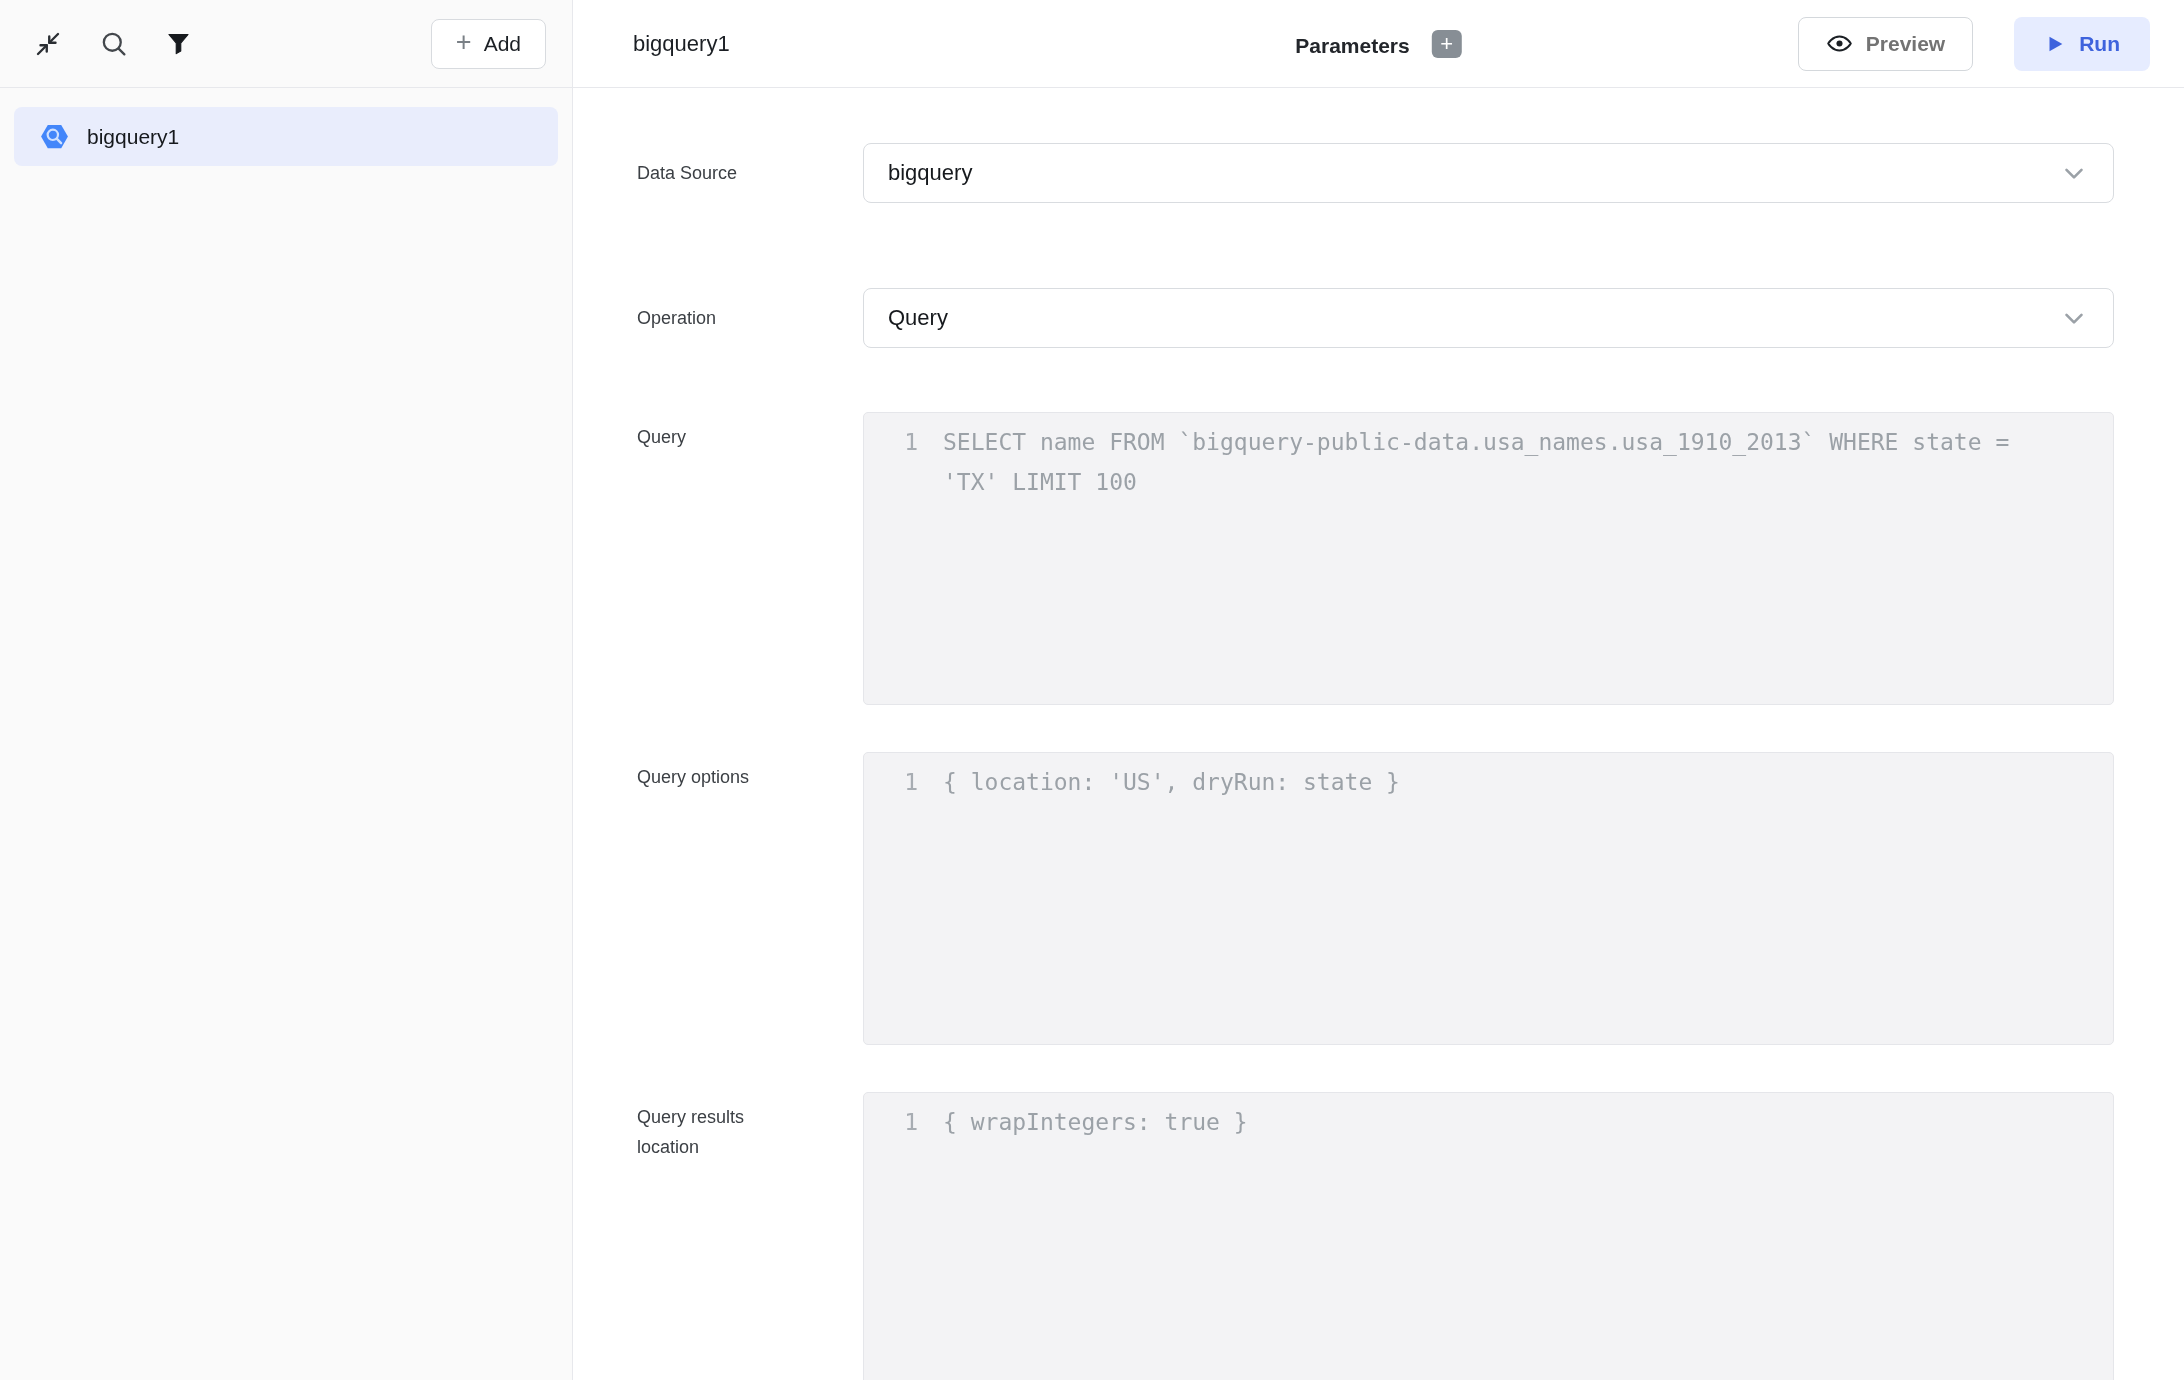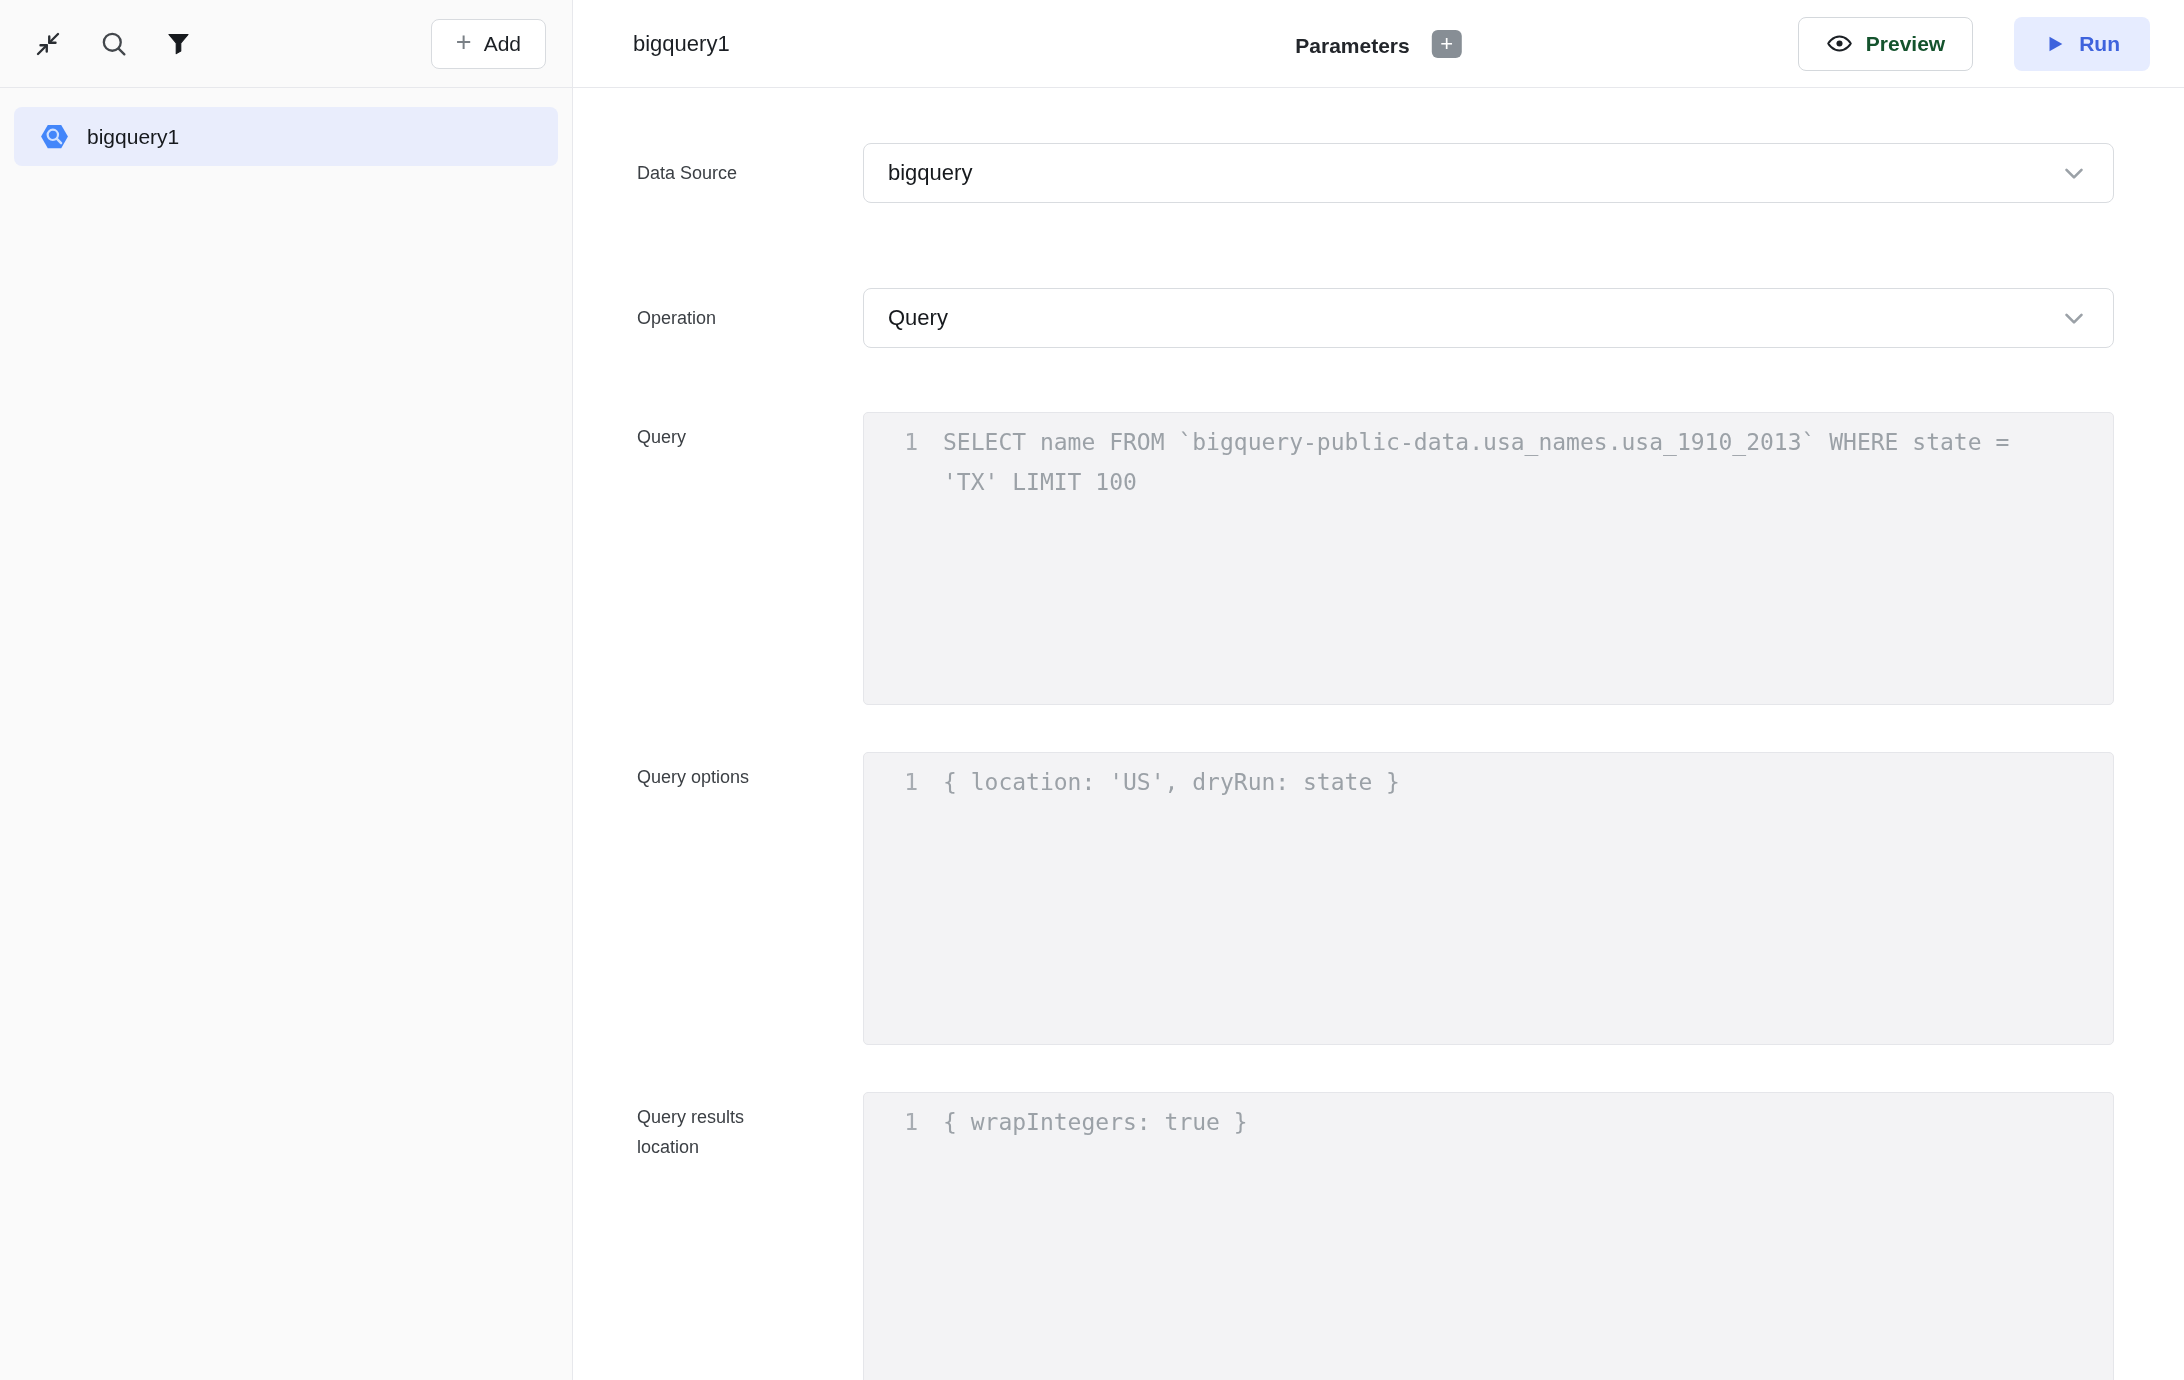--- a/index.html
+++ b/index.html
@@ -56,21 +56,21 @@
   .param-add {
     width: 30px; height: 28px; border-radius: 6px; border: none;
     background: #878e95; color: #ffffff; cursor: pointer; padding: 0;
     display: flex; align-items: center; justify-content: center;
     font-size: 22px; line-height: 1; font-family: inherit;
   }
   .header-actions { margin-left: auto; display: flex; align-items: center; gap: 9px; }
   .preview-btn {
     height: 54px; padding: 0 27px; border: 1px solid #d4d8dc; border-radius: 8px;
     background: #ffffff; display: flex; align-items: center; gap: 13px;
-    font-family: inherit; font-size: 21px; font-weight: 600; color: #14532d; cursor: pointer;
+    font-family: inherit; font-size: 21px; font-weight: 600; color: #737373; cursor: pointer;
   }
   .run-btn {
     height: 54px; padding: 0 30px; border: none; border-radius: 8px;
     background: var(--run-button-bg, #e6ecff); display: flex; align-items: center; gap: 13px;
     font-family: inherit; font-size: 21px; font-weight: 600;
     color: var(--accent, #3e63dd); cursor: pointer; margin-left: 32px;
   }
 
   
   .form { flex: 1; padding: 55px 70px 0 64px; overflow: hidden; }

